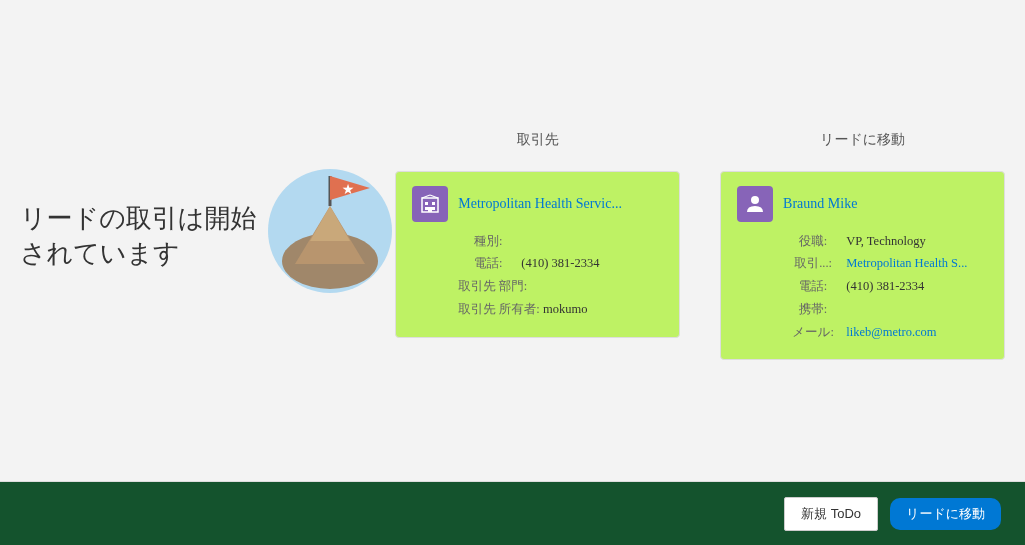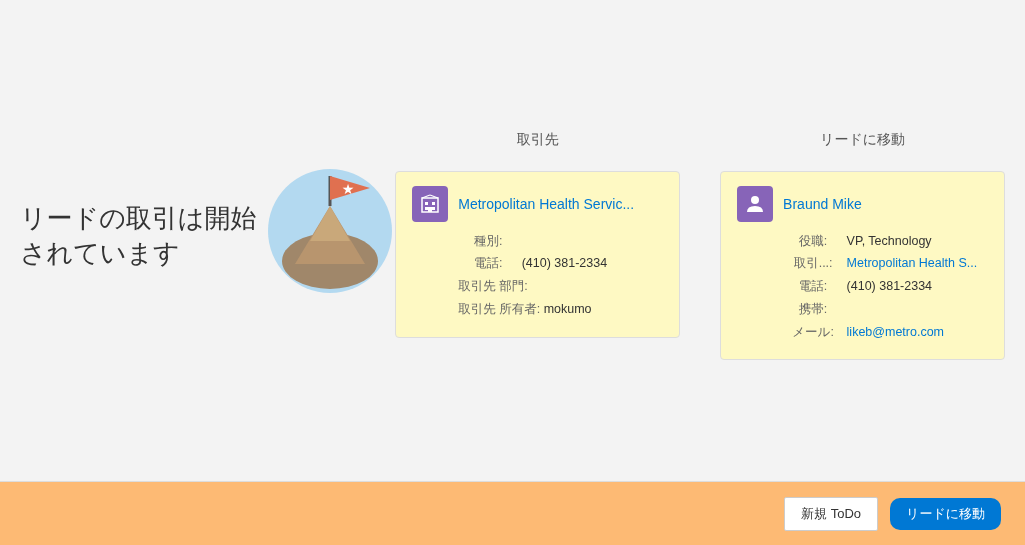--- a/index.html
+++ b/index.html
@@ -47,25 +47,26 @@
     }
 
     .card-section-title {
       font-size: 14px;
       color: #555;
       margin-bottom: 22px;
       text-align: center;
     }
 
     .card {
-      background: #fef9c3;
+      background: #bef264;
       border: 1px solid #ddd;
       border-radius: 4px;
       padding: 14px 16px;
       min-height: 160px;
+      font-family: Liberation Serif, serif;
     }
 
     .card-header {
       display: flex;
       align-items: center;
       gap: 10px;
       margin-bottom: 10px;
     }
 
     .card-icon {
@@ -115,21 +116,21 @@
       color: #333;
     }
 
     .card-value.link {
       color: #0078d4;
       cursor: pointer;
     }
 
     .footer {
       height: 64px;
-      background: #fdba74;
+      background: #14532d;
       border-top: 1px solid #ddd;
       display: flex;
       align-items: center;
       justify-content: flex-end;
       padding: 0 24px;
       gap: 12px;
     }
 
     .btn-secondary {
       padding: 7px 16px;

